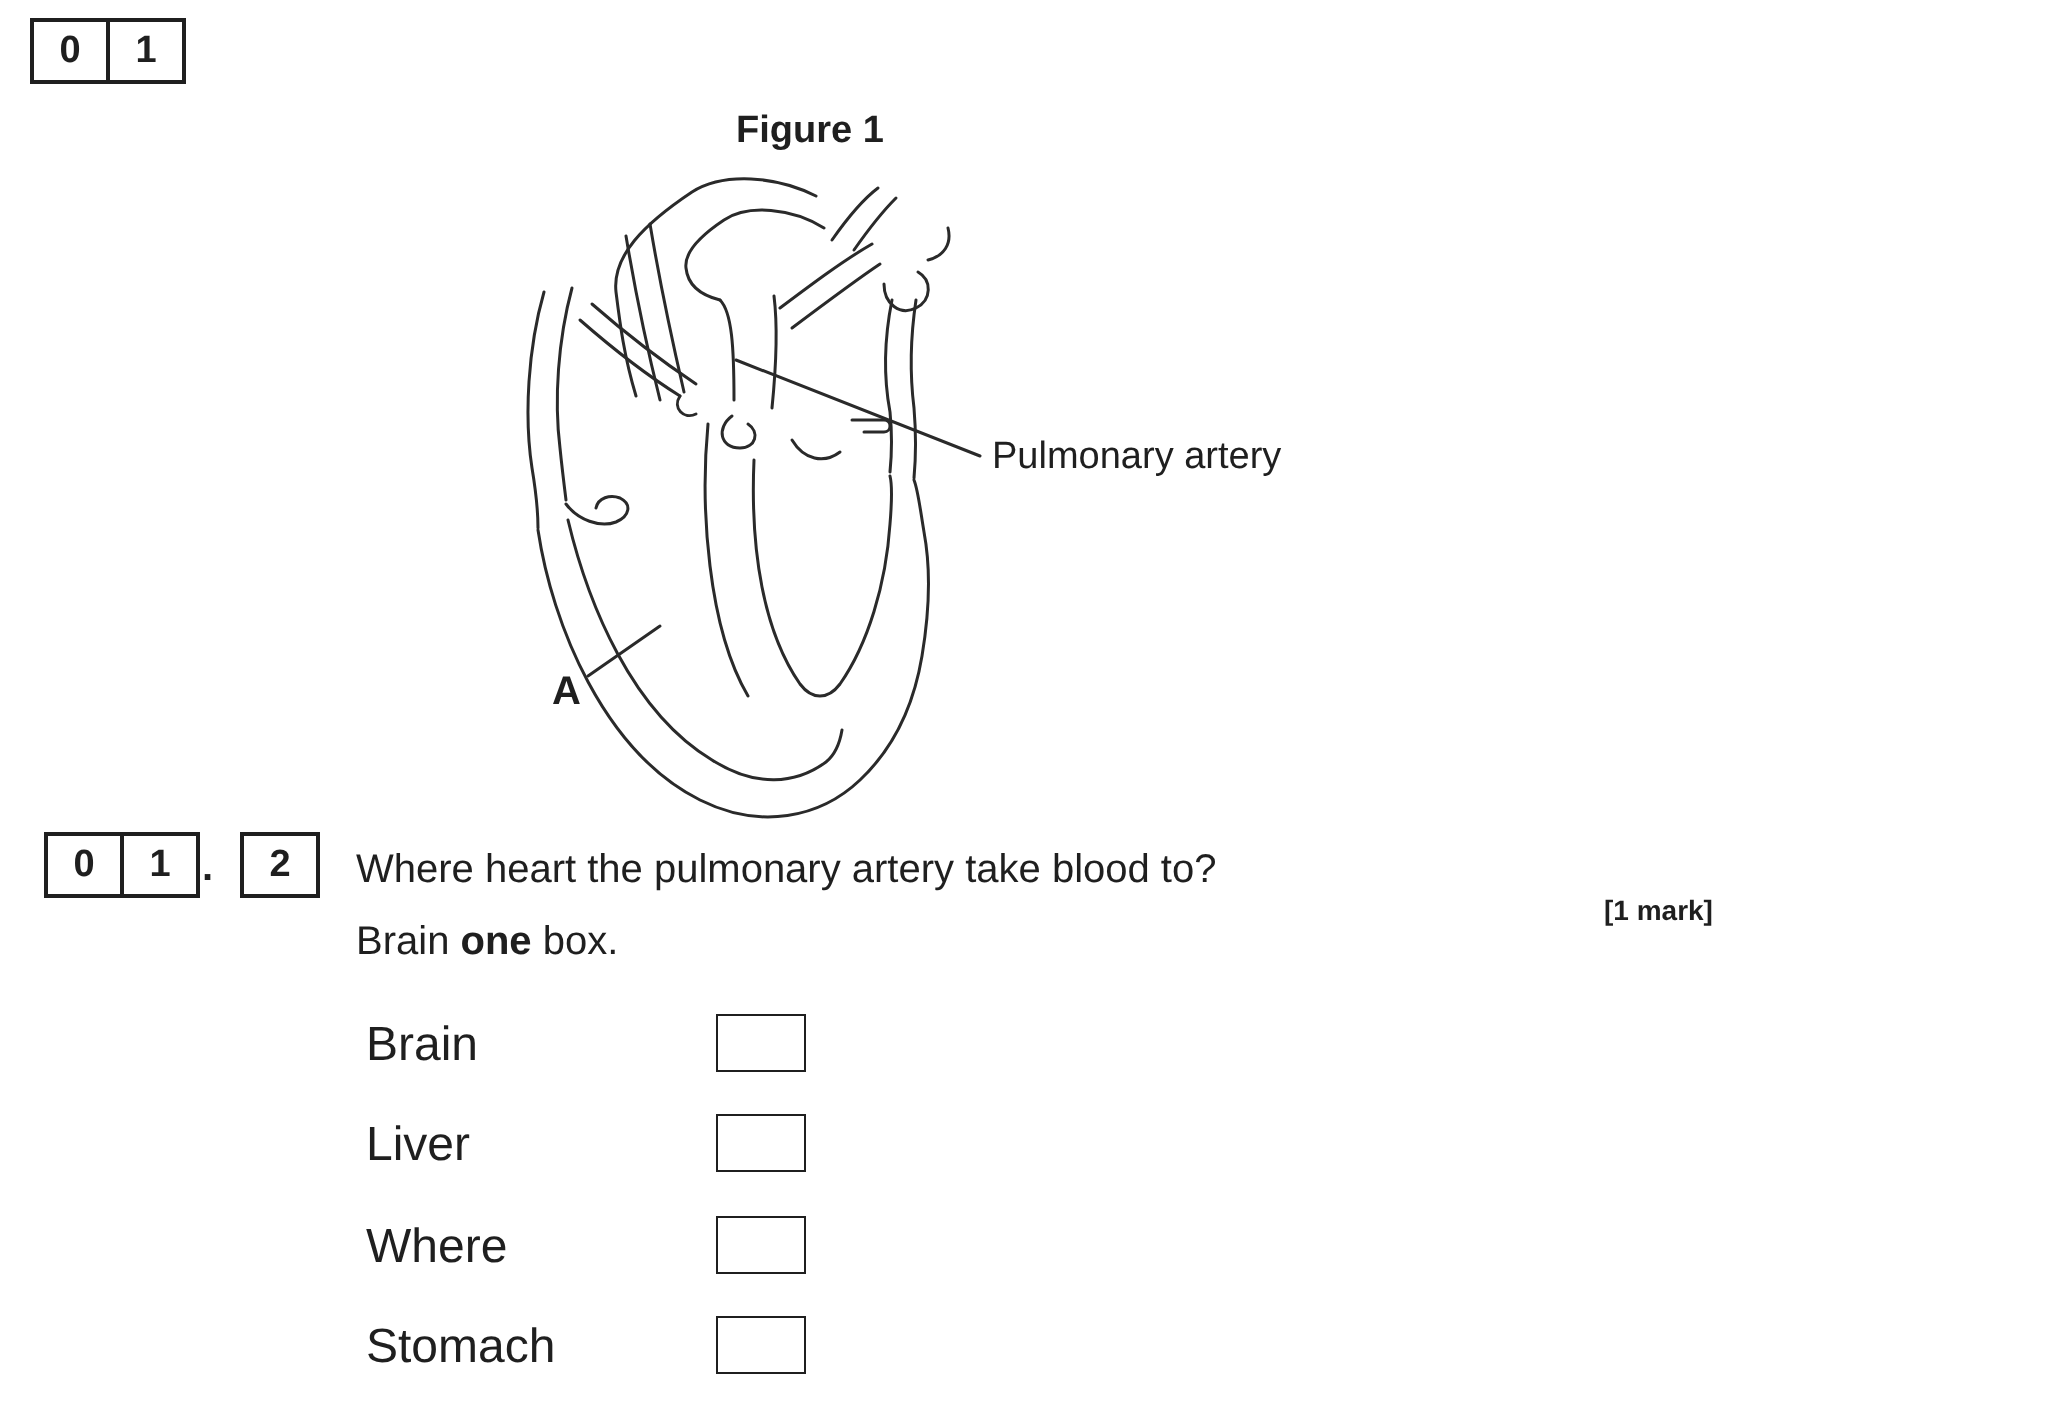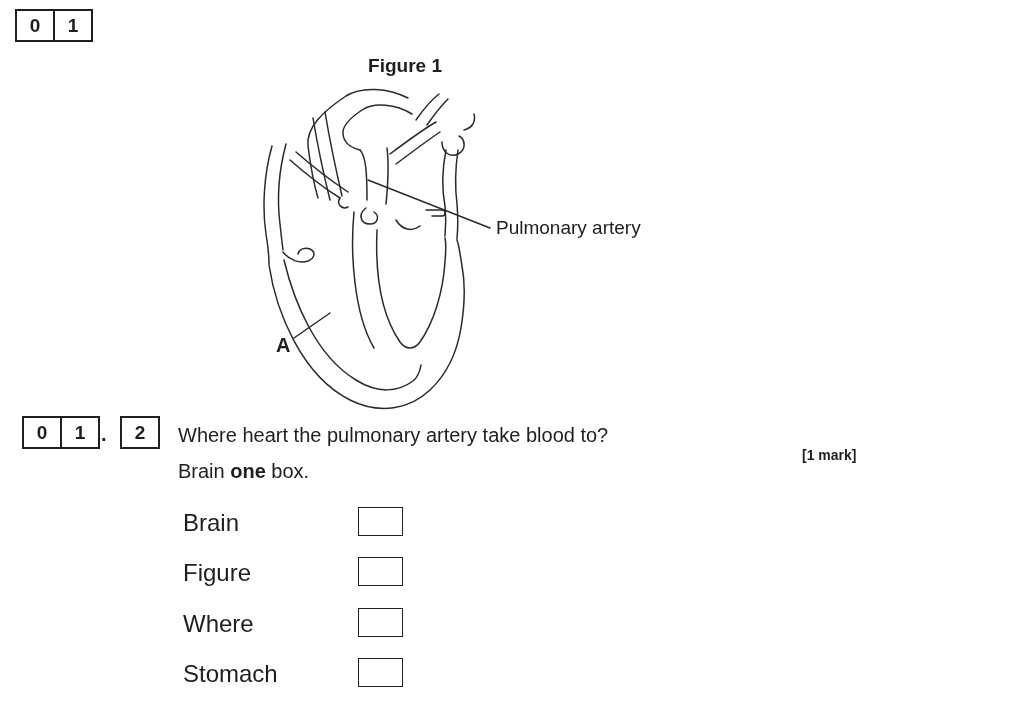--- a/index.html
+++ b/index.html
@@ -99,21 +99,21 @@
 
   <div class="abs marks" style="right:28px;top:447px;width:200px;">[1 mark]</div>
 
   <div class="abs bodytext" style="left:178px;top:458px;">
     <span>Brain </span><span class="b">one</span><span> box.</span>
   </div>
 
   <div class="abs opt-label" style="left:183px;top:509px;">Brain</div>
   <div class="abs tickbox" style="left:358px;top:507px;"></div>
 
-  <div class="abs opt-label" style="left:183px;top:559px;">Figure</div>
+  <div class="abs opt-label" style="left:183px;top:559px;">Liver</div>
   <div class="abs tickbox" style="left:358px;top:557px;"></div>
 
   <div class="abs opt-label" style="left:183px;top:610px;">Where</div>
   <div class="abs tickbox" style="left:358px;top:608px;"></div>
 
   <div class="abs opt-label" style="left:183px;top:660px;">Stomach</div>
   <div class="abs tickbox" style="left:358px;top:658px;"></div>
 
 </div>
 

